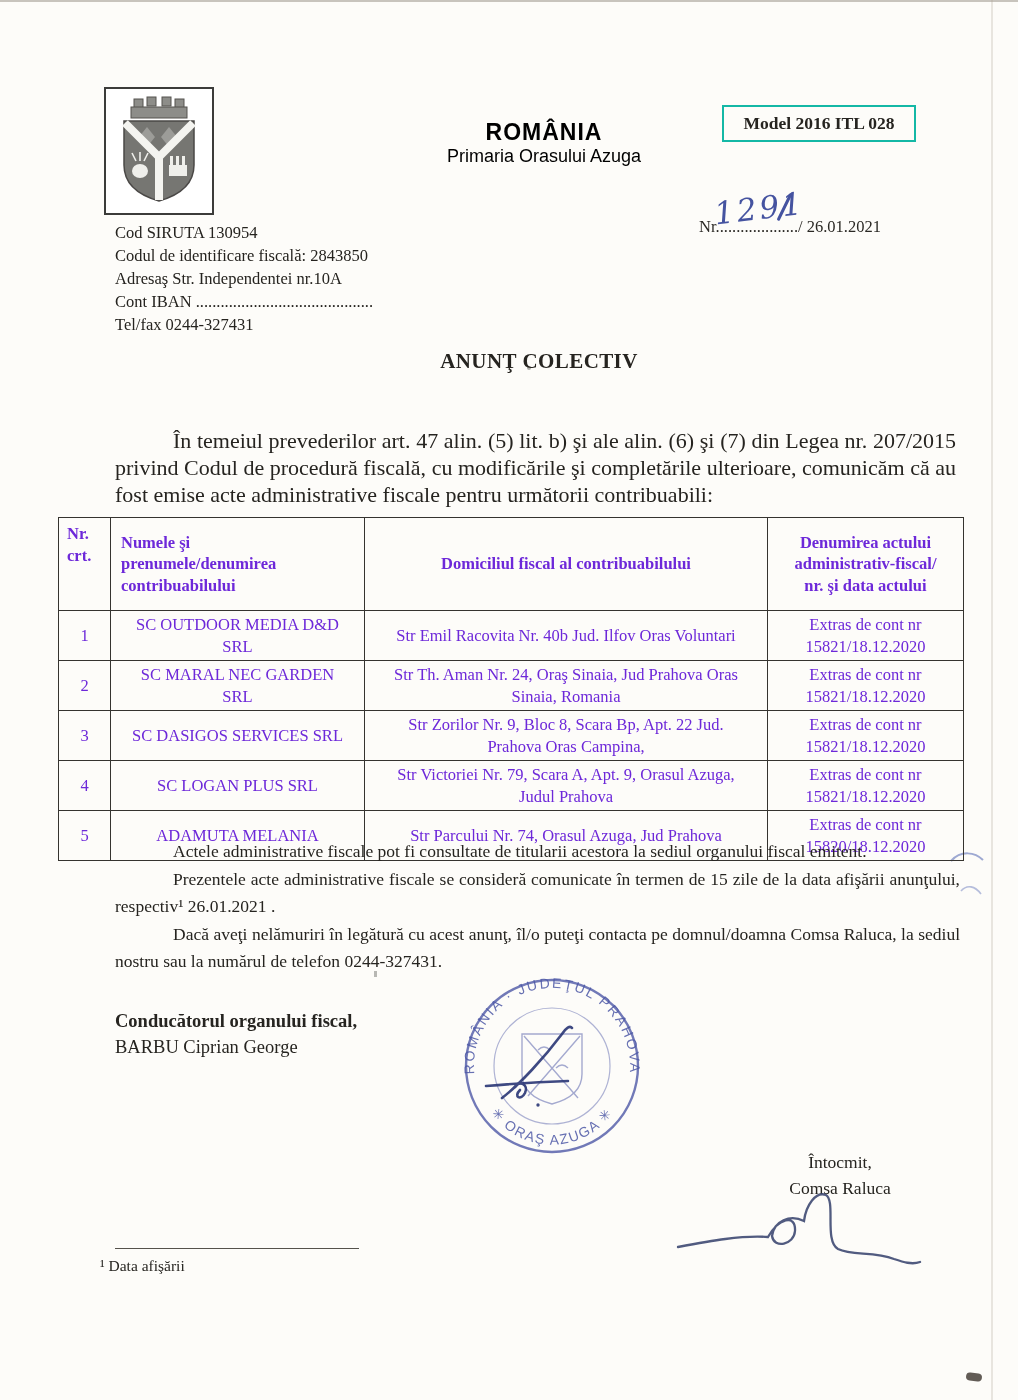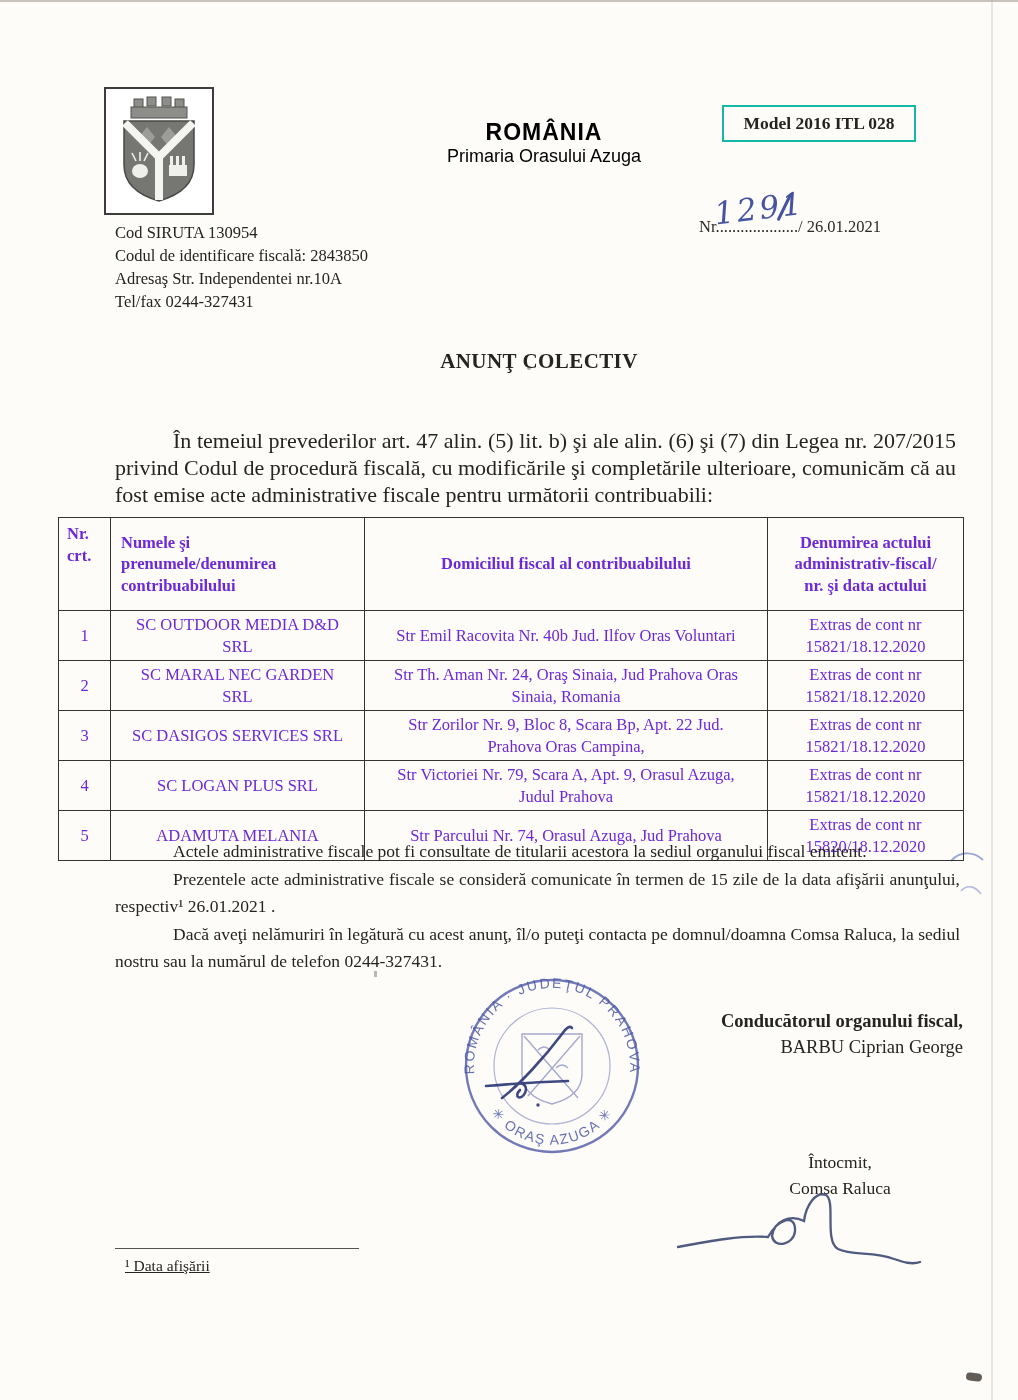--- a/index.html
+++ b/index.html
@@ -58,30 +58,30 @@
   
   table.contrib{position:absolute;left:58px;top:517px;width:905px;border-collapse:collapse;font-size:16.5px;color:#6d28d9;table-layout:fixed;}
   table.contrib th,table.contrib td{border:1.4px solid #35332f;padding:3px 6px;line-height:21.5px;}
   table.contrib th{font-weight:bold;height:84px;text-align:center;vertical-align:middle;}
   table.contrib th.h-nr{text-align:left;vertical-align:top;padding-top:5px;padding-left:8px;}
   table.contrib th.h-name{text-align:left;padding-left:10px;}
   table.contrib td{text-align:center;vertical-align:middle;height:41px;}
   .pre{white-space:pre-line;}
 
   
-  .signatory{position:absolute;left:115px;right:55px;top:1011px;text-align:right;}
+  .signatory{position:absolute;left:115px;right:55px;top:1011px;text-align:left;}
   .sig-role{font-weight:bold;font-size:18.5px;}
   .sig-name{font-size:18.5px;margin-top:5px;}
   .stamp-svg{position:absolute;left:458px;top:972px;width:188px;height:188px;}
   .prepared{position:absolute;left:755px;top:1149px;width:170px;text-align:center;font-size:17.5px;line-height:26px;}
   .sign2-svg{position:absolute;left:660px;top:1185px;width:280px;height:95px;}
 
   
   .footnote-line{position:absolute;left:115px;top:1248px;width:244px;border-top:1.5px solid #55524c;}
-  .footnote{position:absolute;left:125px;top:1257px;font-size:15.5px;text-decoration:underline;}
+  .footnote{position:absolute;left:100px;top:1257px;font-size:15.5px;}
 </style>
 </head>
 <body>
 
 <div class="page">
 
   <div class="top-edge"></div>
   <div class="scan-line"></div>
   <div class="speck"></div>
   <div class="dot-title"></div>
@@ -127,20 +127,21 @@
   <div class="model-box">Model 2016 ITL 028</div>
 
   <div class="reg-line">Nr..................../ 26.01.2021</div>
   <div class="hw-number">1291</div>
   <div class="hw-slash"></div>
 
   <div class="info-block">
     <div>Cod SIRUTA 130954</div>
     <div>Codul de identificare fiscală: 2843850</div>
     <div>Adresaş Str. Independentei nr.10A</div>
+    <div>Cont IBAN ...........................................</div>
     <div>Tel/fax 0244-327431</div>
   </div>
 
   <div class="doc-title">ANUNŢ COLECTIV</div>
 
   <div class="intro">În temeiul prevederilor art. 47 alin. (5) lit. b) şi ale alin. (6) şi (7) din Legea nr. 207/2015 privind Codul de procedură fiscală, cu modificările şi completările ulterioare, comunicăm că au fost emise acte administrative fiscale pentru următorii contribuabili:</div>
 
   <table class="contrib">
     <colgroup>
       <col style="width:52px">

